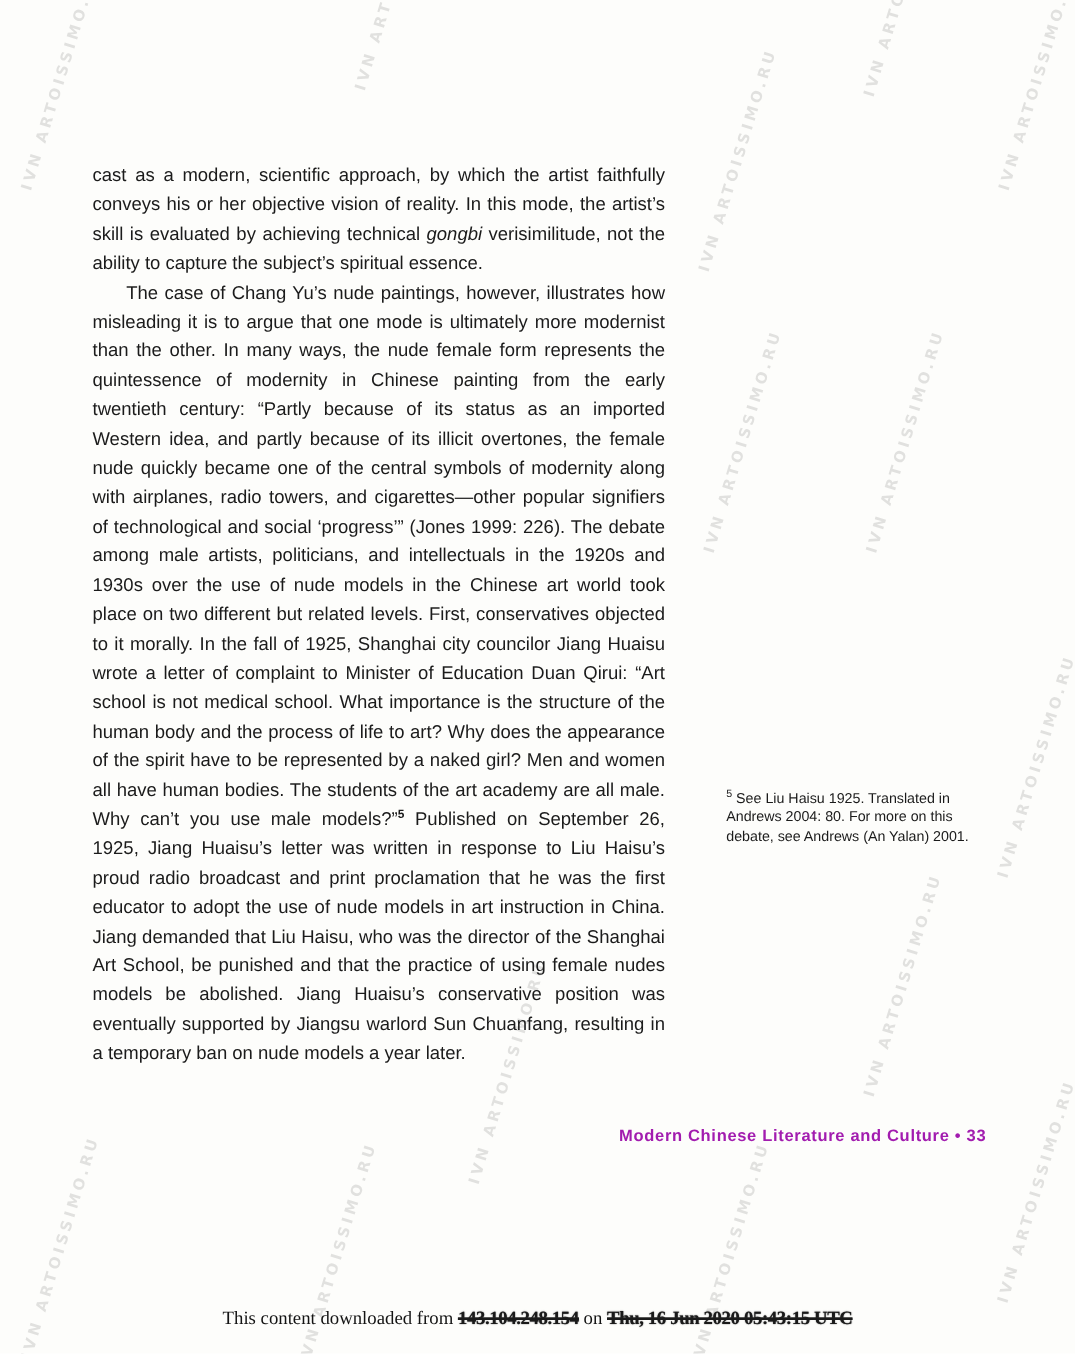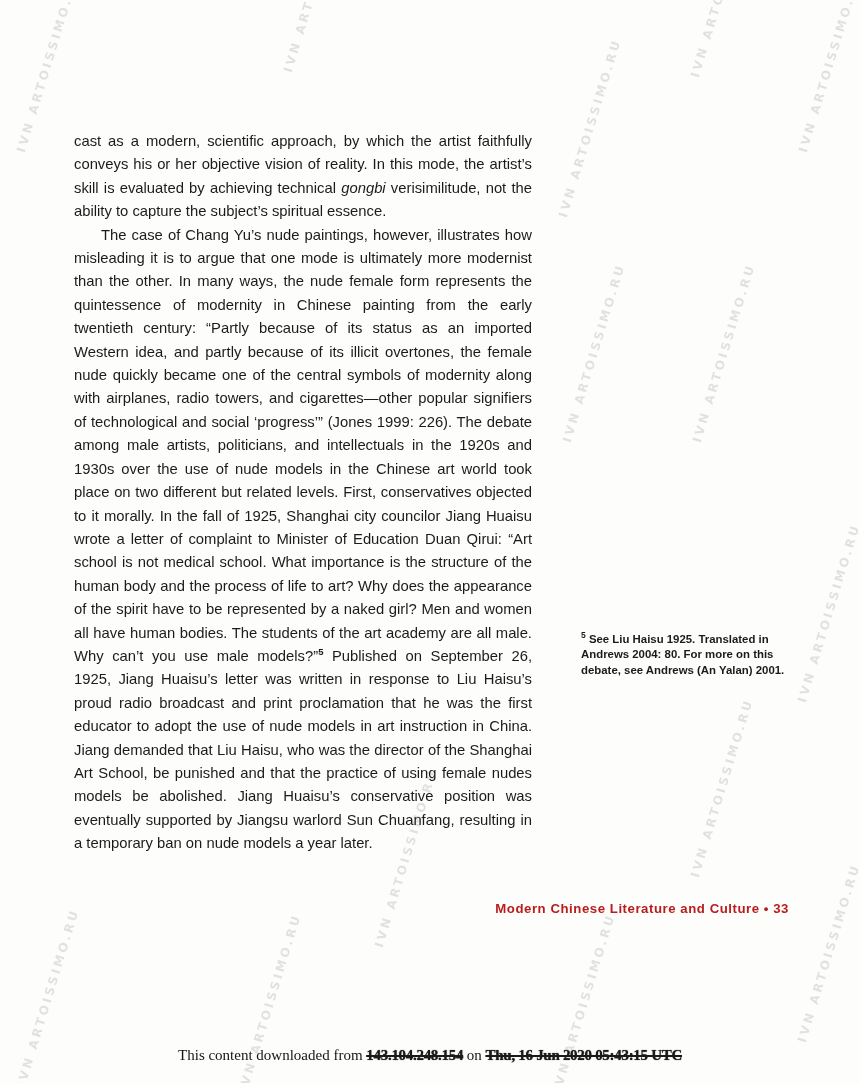--- a/index.html
+++ b/index.html
@@ -35,37 +35,37 @@
     vertical-align: super;
     font-weight: bold;
   }
   .footnote {
     position: absolute;
     left: 581px;
     top: 632px;
     width: 218px;
     font-size: 11.4px;
     line-height: 15.4px;
-    font-weight: bold;
+    font-weight: normal;
     text-align: left;
     z-index: 2;
   }
   .footnote sup {
     font-size: 8.5px;
     line-height: 0;
     vertical-align: super;
   }
   .running-footer {
     position: absolute;
     right: 71px;
     top: 901px;
     font-size: 13.2px;
     font-weight: bold;
     letter-spacing: 0.55px;
-    color: #b91c1c;
+    color: #a21caf;
     z-index: 2;
   }
   .jstor {
     position: absolute;
     left: 0;
     right: 0;
     top: 1048px;
     text-align: center;
     font-family: "Liberation Serif", serif;
     font-size: 15px;

